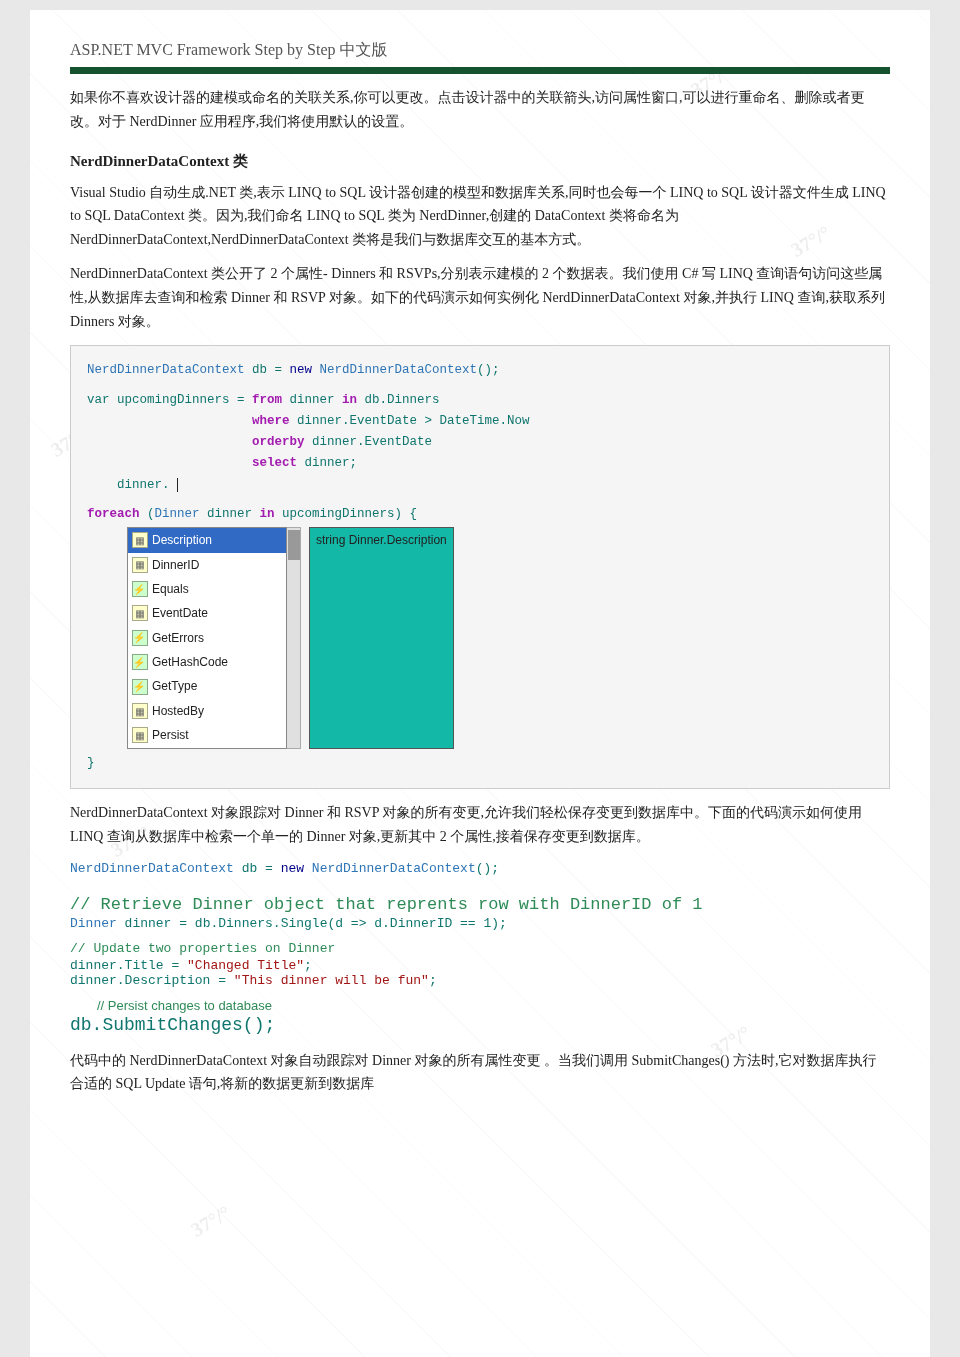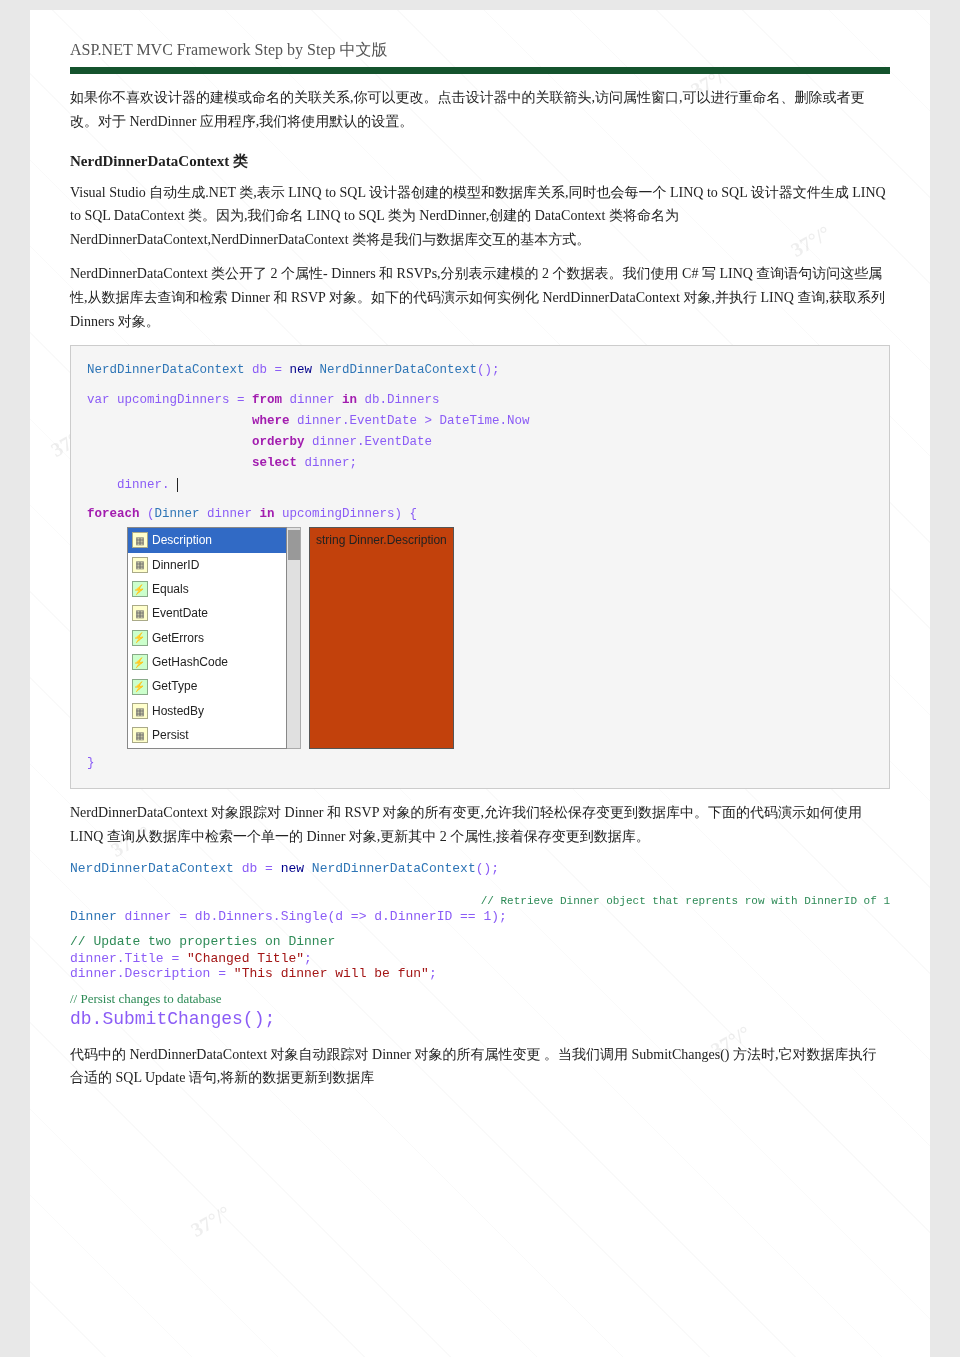--- a/index.html
+++ b/index.html
@@ -65,21 +65,21 @@
       line-height: 1.7;
       margin: 12px 0;
       color: #222;
       position: relative;
     }
 
     .kw { color: #a21caf; font-weight: bold; text-align: right; } 
     .kw-blue { color: #00008b; }
     .type-color { color: #2e75b6; } 
     .str-color { color: #a31515; } 
-    .plain { color: #8b5cf6; }
+    .plain { color: #0f766e; }
     .autocomplete-popup {
       display: flex;
       position: relative;
       margin-top: 2px;
       margin-left: 40px;
     }
     .ac-list {
       background: #fff;
       border: 1px solid #888;
       width: 160px;
@@ -120,21 +120,21 @@
     .scrollbar-thumb {
       width: 12px;
       height: 30px;
       background: #999;
       position: absolute;
       top: 2px;
       left: 1px;
     }
 
     .tooltip-box {
-      background: #c2410c;
+      background: #14b8a6;
       border: 1px solid #555;
       padding: 2px 6px;
       font-family: "Segoe UI", Arial, sans-serif;
       font-size: 12px;
       color: #222;
       display: inline-block;
       margin-left: 8px;
       white-space: nowrap;
     }
 
@@ -249,34 +249,34 @@
       </div>
     </div>
 
     <p>NerdDinnerDataContext 对象跟踪对 Dinner 和 RSVP 对象的所有变更,允许我们轻松保存变更到数据库中。下面的代码演示如何使用 LINQ 查询从数据库中检索一个单一的 Dinner 对象,更新其中 2 个属性,接着保存变更到数据库。</p>
 
     <p style="font-family:'Courier New',Courier,monospace;font-size:13px;margin-bottom:14px;">
       <span class="type-color">NerdDinnerDataContext</span><span class="plain"> db = </span><span class="kw-blue">new</span><span class="plain"> </span><span class="type-color">NerdDinnerDataContext</span><span class="plain">();</span>
     </p>
 
     <div style="margin-bottom:14px;">
-      <div style="color:#2e8b57;font-family:'Courier New',Courier,monospace;font-size:11px;margin-bottom:2px;text-align:right;">// Retrieve Dinner object that reprents row with DinnerID of 1</div>
+      <div style="color:#2e8b57;font-family:'Courier New',Courier,monospace;font-size:17px;margin-bottom:2px;">// Retrieve Dinner object that reprents row with DinnerID of 1</div>
       <div style="font-family:'Courier New',Courier,monospace;font-size:13px;margin-bottom:10px;">
         <span class="type-color">Dinner</span><span class="plain"> dinner = db.Dinners.Single(d =&gt; d.DinnerID == 1);</span>
       </div>
 
       <div style="color:#2e8b57;font-family:'Courier New',Courier,monospace;font-size:13px;margin-bottom:2px;">// Update two properties on Dinner</div>
       <div style="font-family:'Courier New',Courier,monospace;font-size:13px;">
         <span class="plain">dinner.Title = </span><span class="str-color">"Changed Title"</span><span class="plain">;</span>
       </div>
       <div style="font-family:'Courier New',Courier,monospace;font-size:13px;margin-bottom:10px;">
         <span class="plain">dinner.Description = </span><span class="str-color">"This dinner will be fun"</span><span class="plain">;</span>
       </div>
 
-      <div style="color:#2e8b57;font-family:Liberation Serif, serif;font-size:13px;margin-bottom:2px;">// Persist changes to database</div>
+      <div style="color:#2e8b57;font-family:Liberation Sans, sans-serif;font-size:13px;margin-bottom:2px;margin-left:27px;">// Persist changes to database</div>
       <div style="font-family:'Courier New',Courier,monospace;font-size:18px;">
         <span class="plain">db.SubmitChanges();</span>
       </div>
     </div>
 
     <p>代码中的  NerdDinnerDataContext  对象自动跟踪对  Dinner  对象的所有属性变更 。当我们调用 SubmitChanges()  方法时,它对数据库执行合适的 SQL Update 语句,将新的数据更新到数据库</p>
   </div>
 </div>
 
 </body></html>

